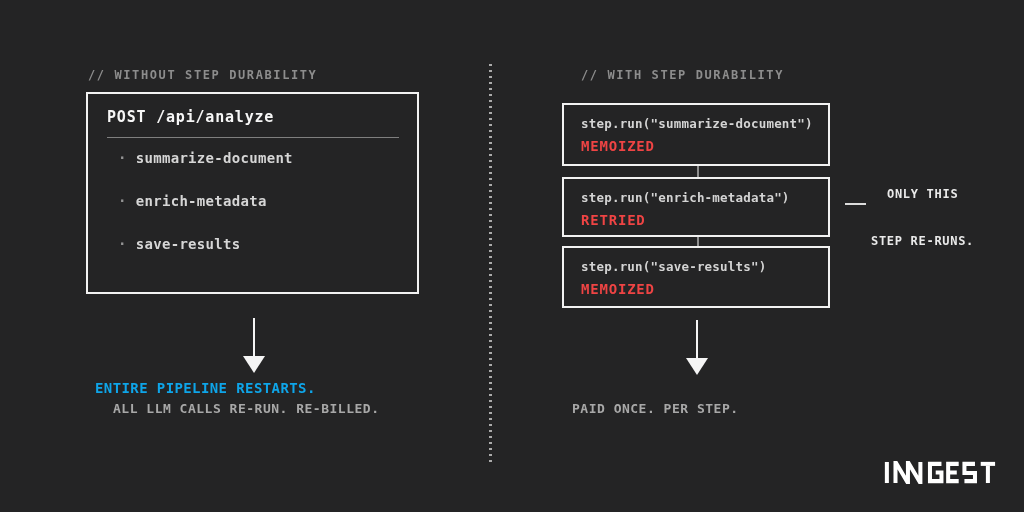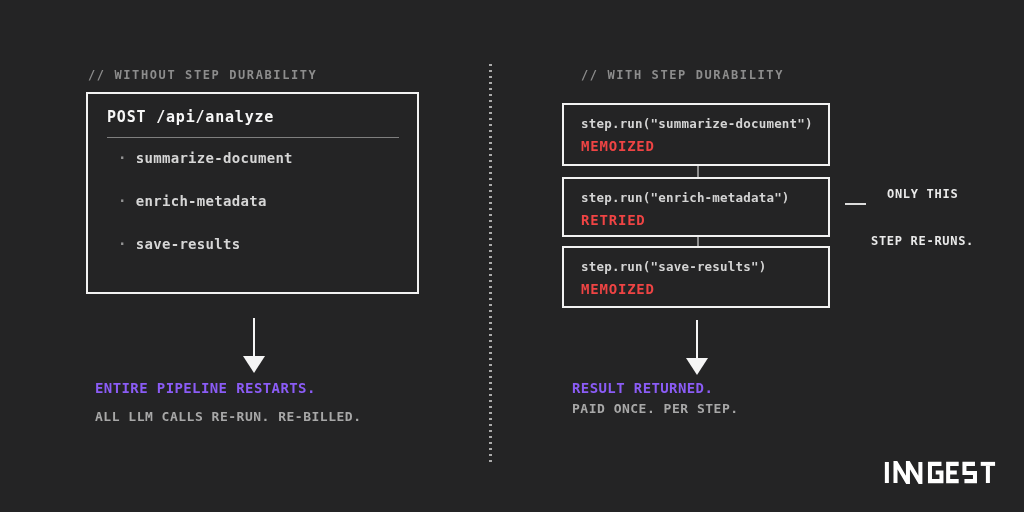--- a/index.html
+++ b/index.html
@@ -36,24 +36,24 @@
 
   
   .down-arrow { position:absolute; width:22px; }
   .arrow-left { left:243px; top:318px; }
   .arrow-right { left:686px; top:320px; }
   .down-arrow .stem { position:absolute; left:10px; top:0; width:2px; height:38px; background:#f5f5f5; }
   .down-arrow .head { position:absolute; left:0; top:38px; width:0; height:0;
     border-left:11px solid transparent; border-right:11px solid transparent; border-top:17px solid #f5f5f5; }
 
   
-  .result-title { position:absolute; font-size:14px; line-height:18px; letter-spacing:0.4px; color:#8b5cf6; white-space:nowrap; }
+  .result-title { position:absolute; font-size:14px; line-height:18px; letter-spacing:0.4px; color:#0ea5e9; white-space:nowrap; }
   .result-sub { position:absolute; font-size:13px; line-height:17px; letter-spacing:0.5px; color:#a8a8a8; white-space:nowrap; }
   .rt-left { left:95px; top:379px; }
-  .rs-left { left:95px; top:400px;margin-top:8px; }
+  .rs-left { left:113px; top:400px; }
   .rt-right { left:572px; top:379px; }
   .rs-right { left:572px; top:400px; }
 
   
   .ann-dash { position:absolute; left:845px; top:203px; width:21px; height:2px; background:#dcdcdc; }
   .ann-line { position:absolute; left:871px; font-size:12px; line-height:16px; letter-spacing:0.7px; color:#eaeaea; white-space:nowrap; }
   .ann1 { top:186px;margin-left:16px; } .ann2 { top:217px;margin-top:16px; }
 
   
   .logo { position:absolute; left:884px; top:461px; width:113px; height:23px; }
@@ -104,21 +104,20 @@
 
   <div class="ann-dash"></div>
   <div class="ann-line ann1">ONLY THIS</div>
   <div class="ann-line ann2">STEP RE-RUNS.</div>
 
   <div class="down-arrow arrow-right">
     <div class="stem"></div>
     <div class="head"></div>
   </div>
 
-  <div class="result-title rt-right">RESULT RETURNED.</div>
   <div class="result-sub rs-right">PAID ONCE. PER STEP.</div>
 
   <div class="logo">
     <span class="sr">INNGEST</span>
     <svg viewBox="0 0 118 24" aria-hidden="true">
       <g stroke="#ffffff" stroke-width="4.2" fill="none" stroke-linecap="butt">
         <path d="M3,1 V23"></path>
         <polyline points="12,23 12,1 25,23 25,1 38,23 38,1"></polyline>
         <polyline points="60,3 48,3 48,21 60,21 60,12 54,12"></polyline>
         <polyline points="78,3 67,3 67,21 78,21"></polyline>

